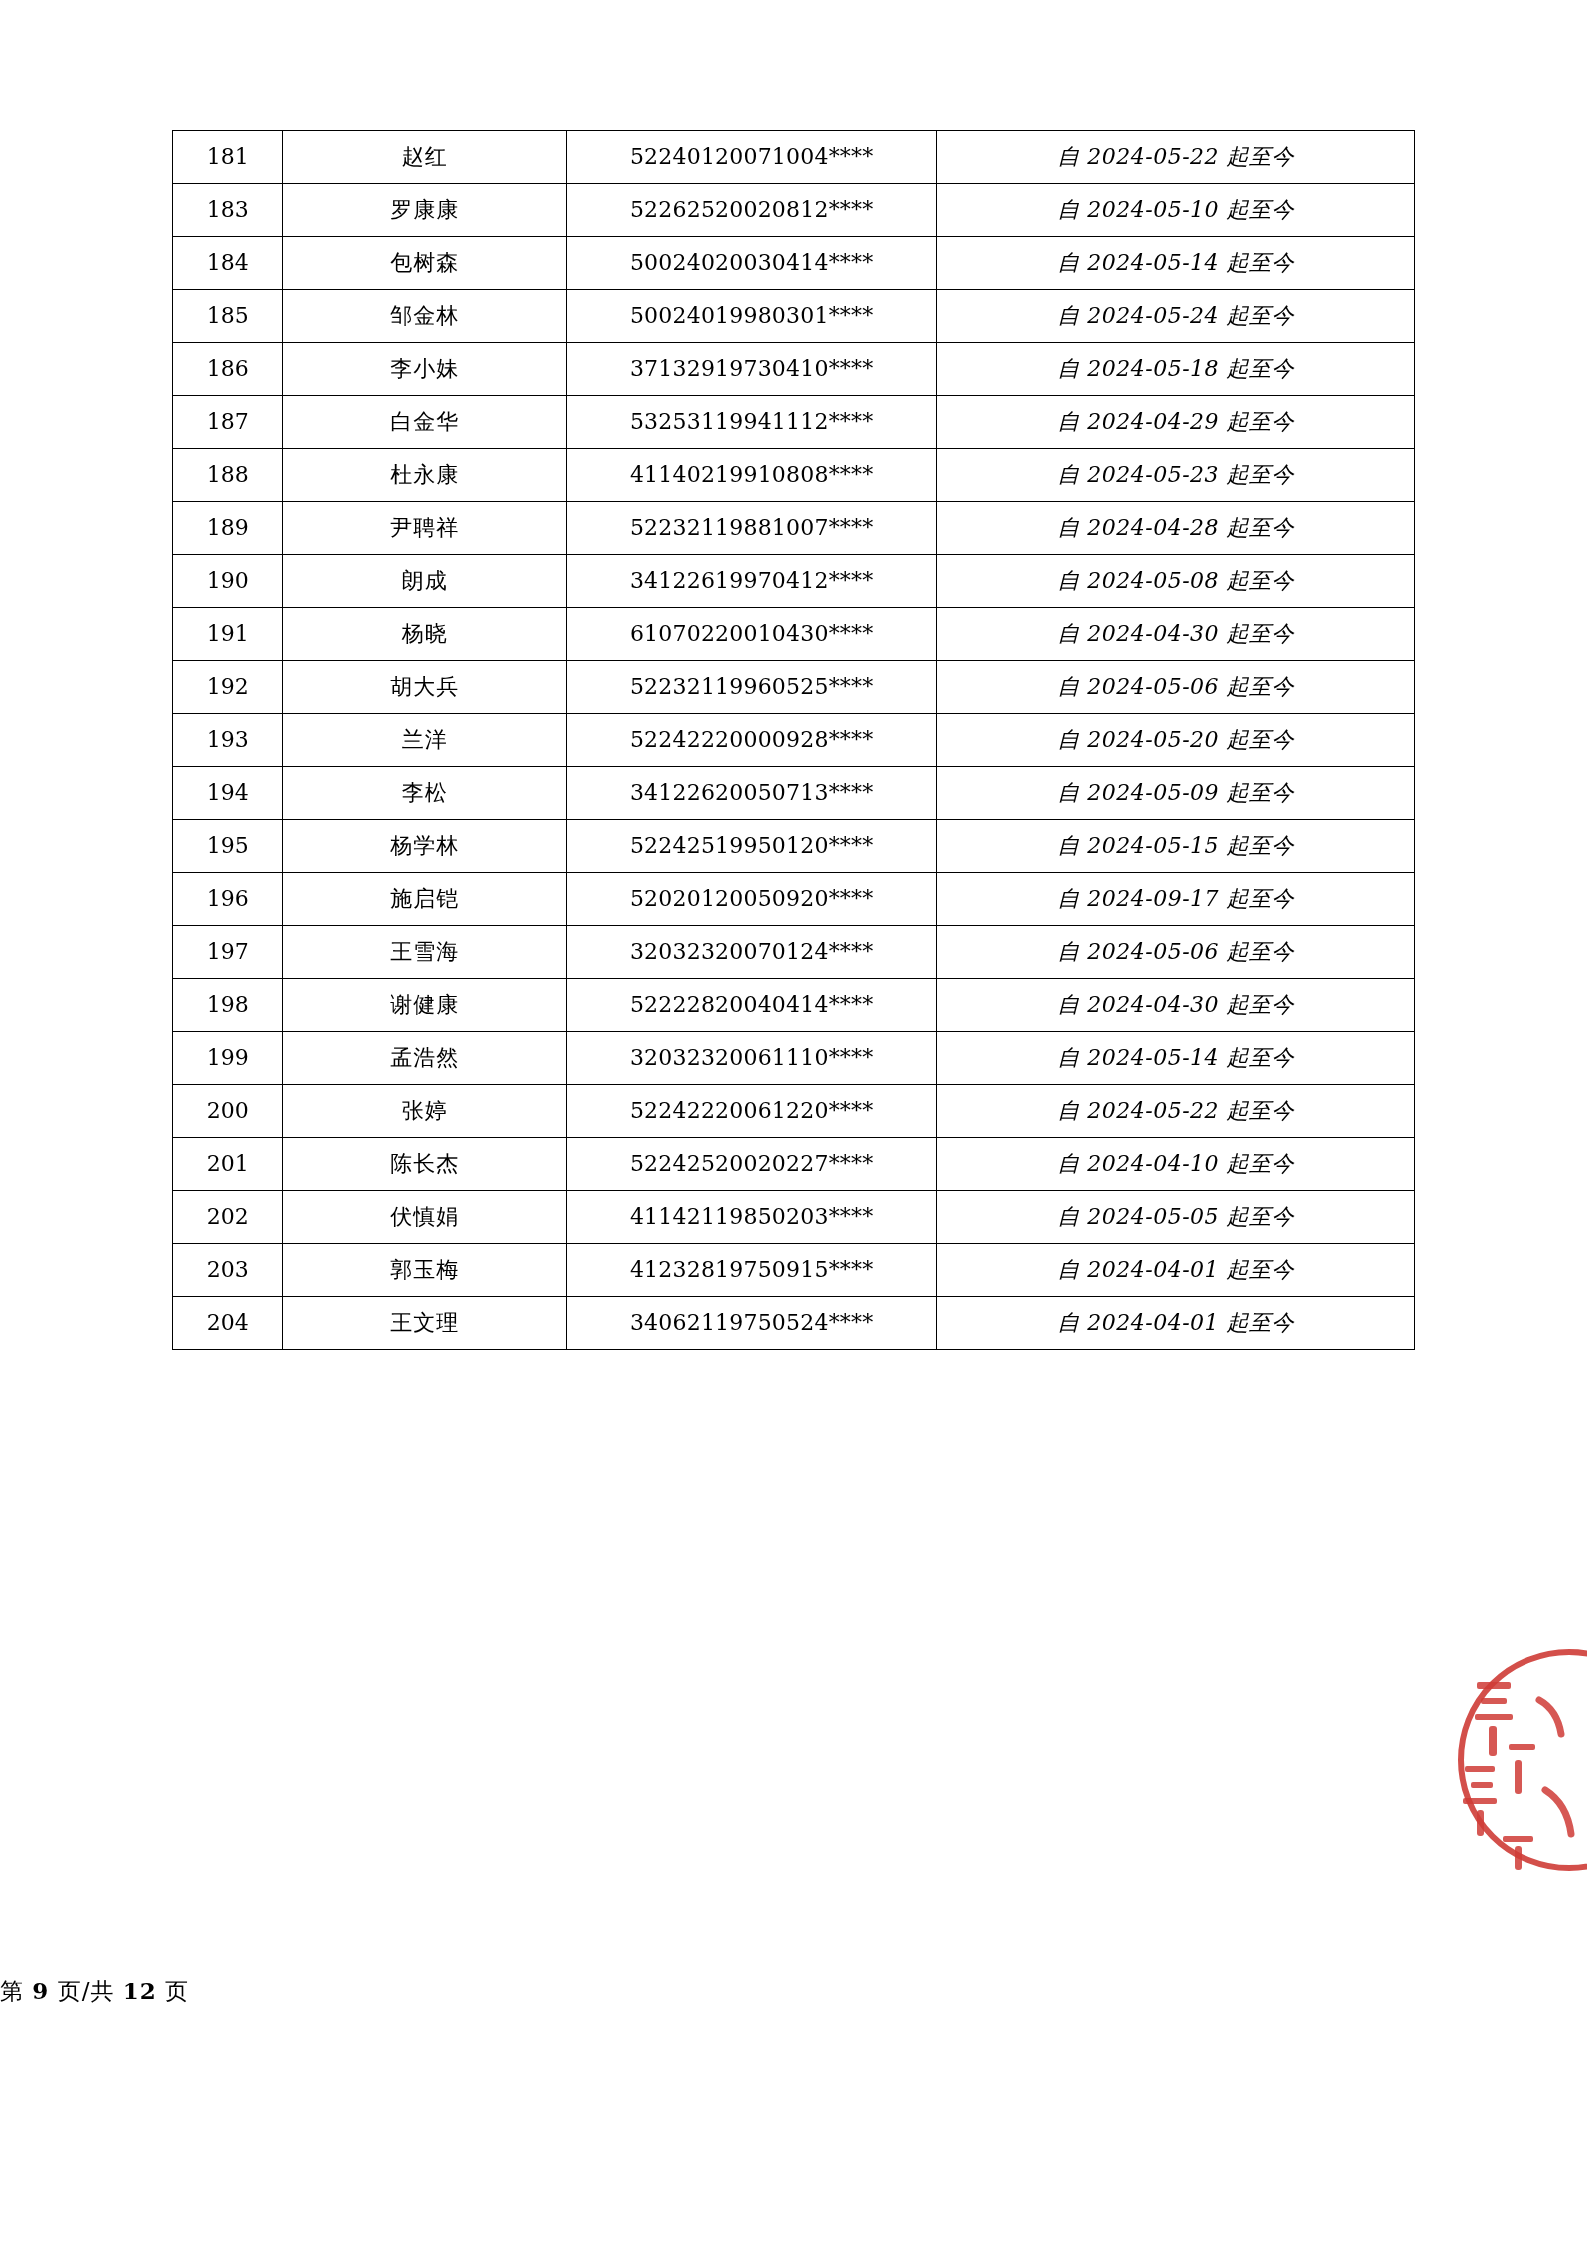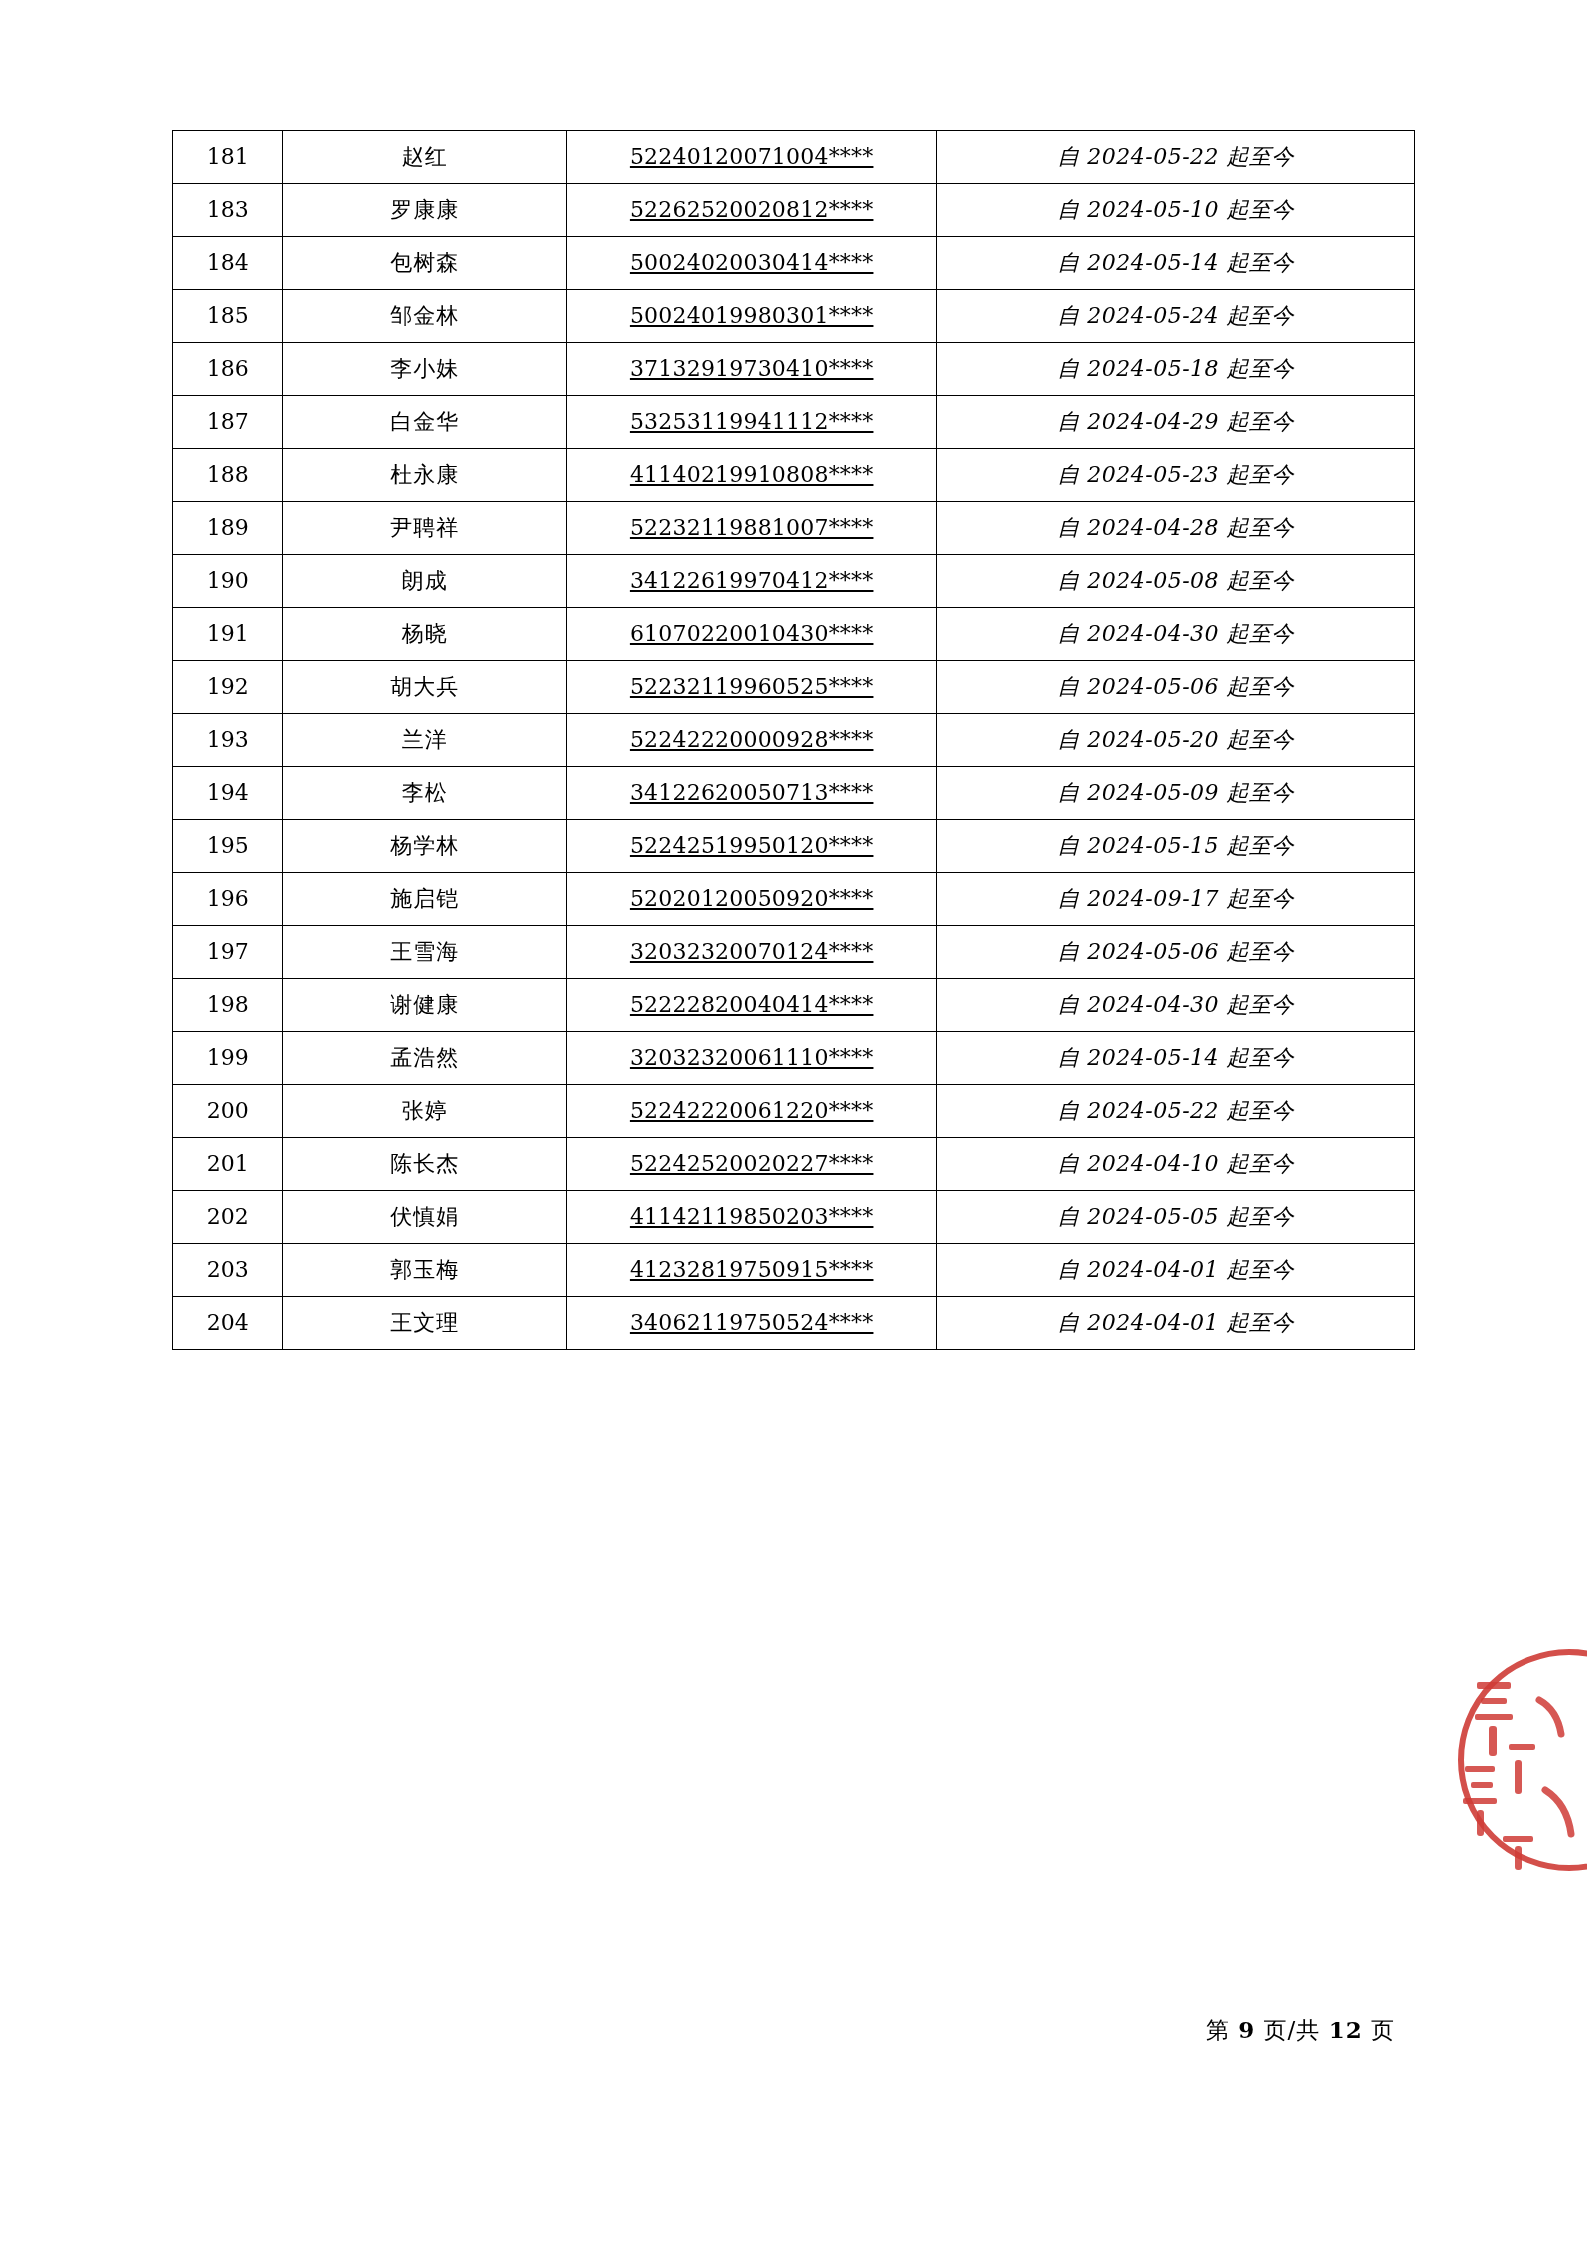--- a/index.html
+++ b/index.html
@@ -60,42 +60,40 @@
   td.name {
     font-family: "DejaVu Sans", "Liberation Sans", sans-serif;
     font-size: 24px;
     letter-spacing: 1px;
     font-weight: 500;
   }
   td.idnum {
     font-family: "DejaVu Serif", "Liberation Serif", serif;
     font-size: 23px;
     letter-spacing: 0.2px;
-    text-decoration: underline;
   }
   td.date {
     font-family: "DejaVu Sans", "Liberation Sans", sans-serif;
     font-size: 23px;
     letter-spacing: 0.5px;
     font-style: italic;
   }
   td.date .num {
     font-family: "DejaVu Serif", "Liberation Serif", serif;
   }
 
   .footer {
     position: absolute;
     left: 0;
     top: 1976px;
     width: 1395px;
-    text-align: right;
+    text-align: left;
     font-family: "DejaVu Sans", "Liberation Sans", sans-serif;
     font-size: 23px;
     letter-spacing: 1px;
-    margin-top: 39px;
   }
   .footer b {
     font-family: "DejaVu Serif", "Liberation Serif", serif;
     font-weight: bold;
   }
 
   
   .seal {
     position: absolute;
     right: -62px;

